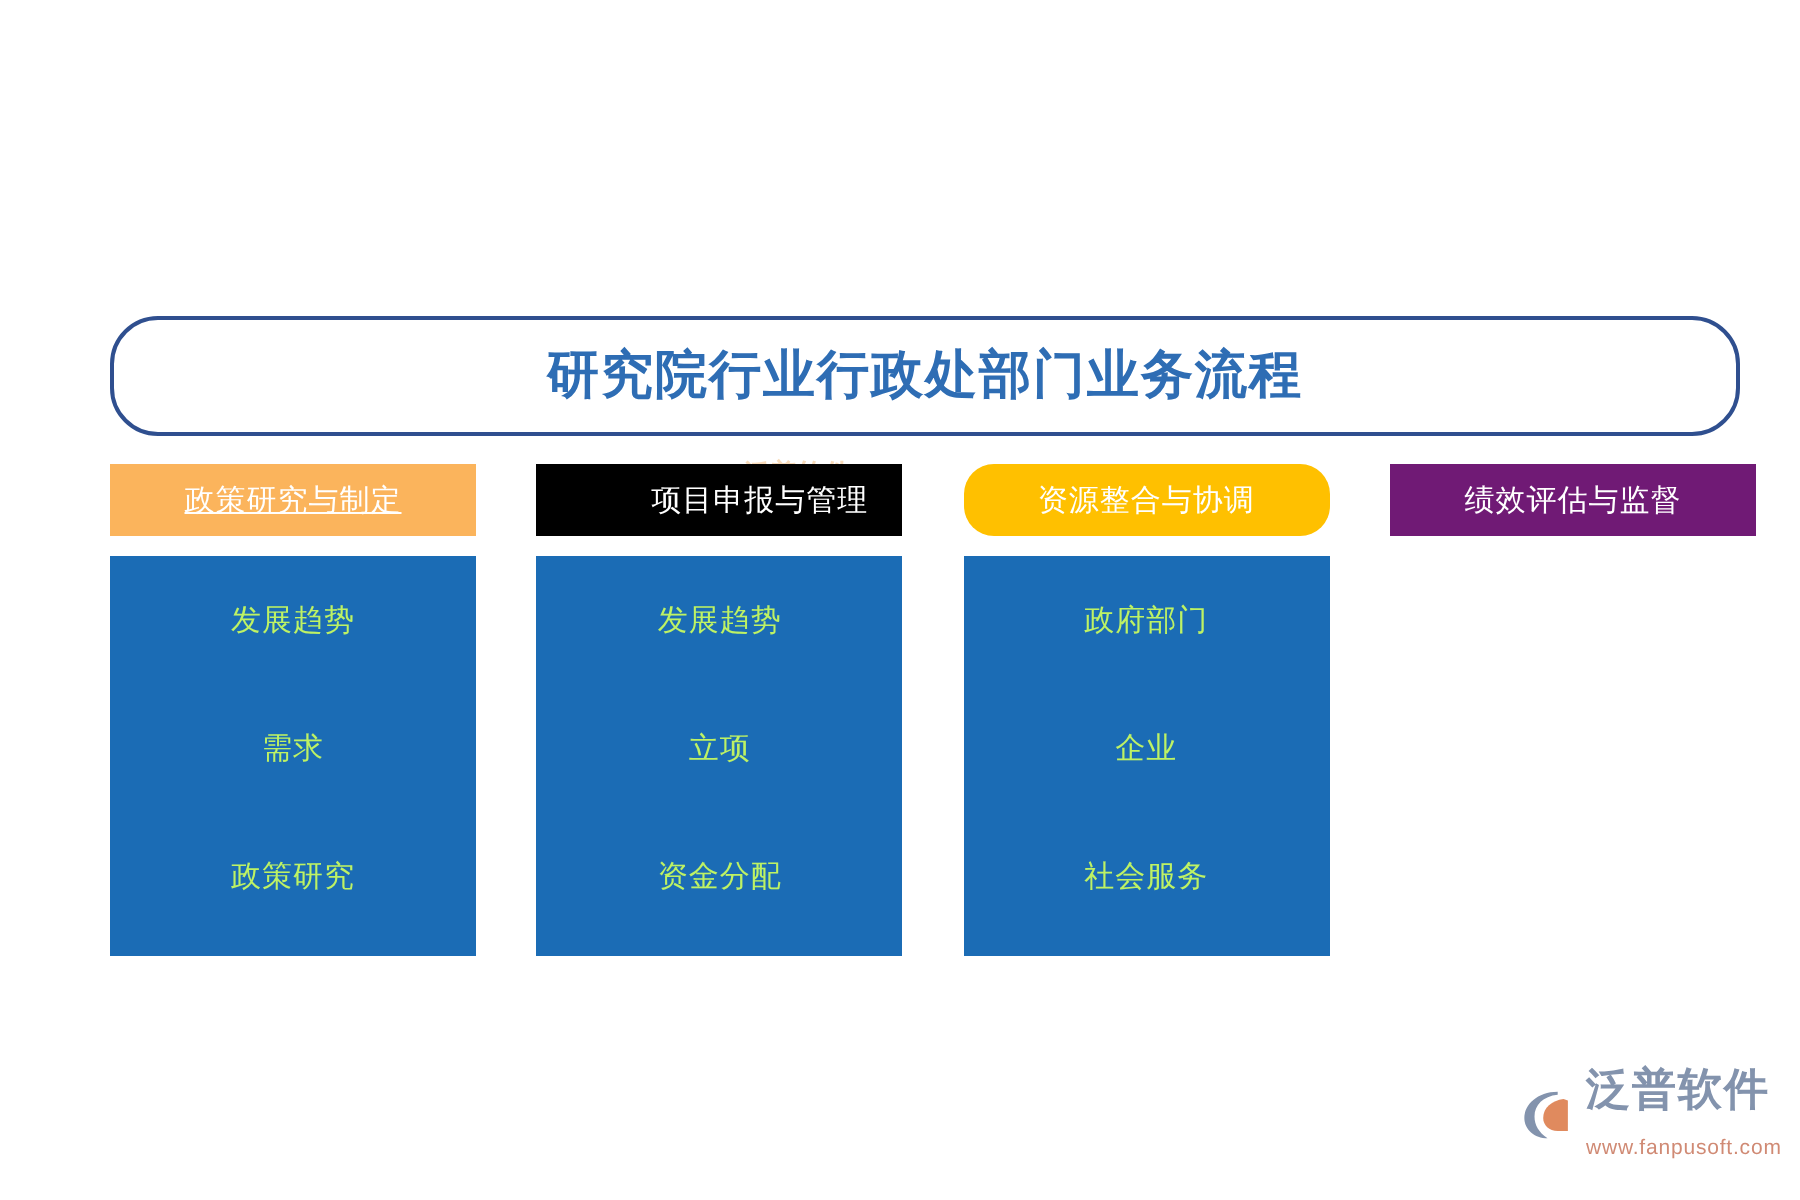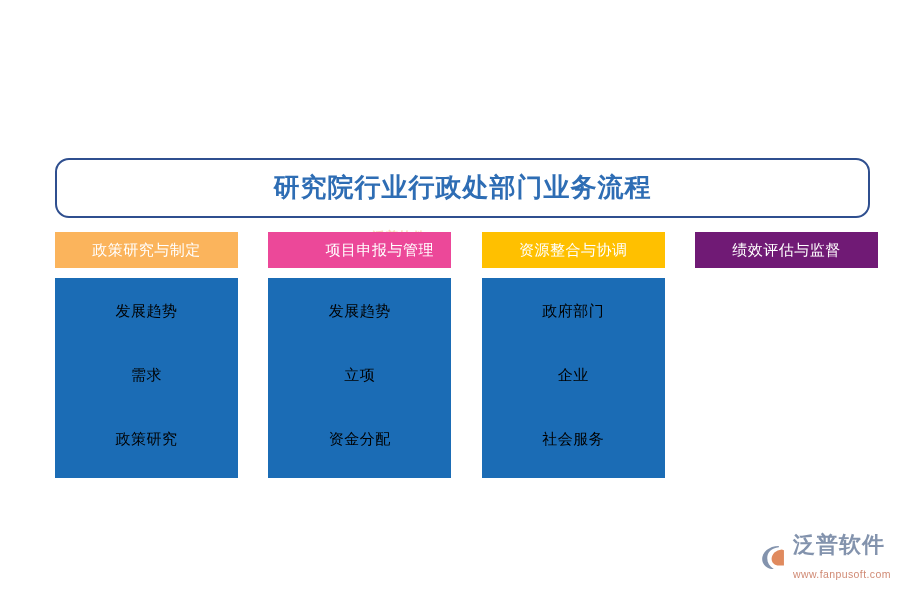--- a/index.html
+++ b/index.html
@@ -24,21 +24,21 @@
 
   
   .title-box {
     position: absolute;
     left: 55px;
     top: 158px;
     width: 815px;
     height: 60px;
     box-sizing: border-box;
     border: 2px solid #2f4f8f;
-    border-radius: 14px;
+    border-radius: 24px;
     background: #ffffff;
     display: flex;
     align-items: center;
     justify-content: center;
   }
   .title-text {
     font-family: "Liberation Serif", "DejaVu Serif", serif;
     font-size: 26px;
     font-weight: 700;
     color: #2e6db4;
@@ -81,21 +81,21 @@
     height: 200px;
     background: #1b6cb5;
     display: flex;
     flex-direction: column;
     align-items: center;
     justify-content: flex-start;
     padding-top: 22px;
     box-sizing: border-box;
   }
   .cell {
-    color: #000000;
+    color: #bef264;
     font-size: 15px;
     letter-spacing: 0.5px;
     height: 22px;
     line-height: 22px;
     margin-bottom: 42px;
     white-space: nowrap;
   }
   .cell:last-child { margin-bottom: 12px; }
 
   
@@ -178,43 +178,43 @@
 
 <div id="canvas">
 
   <div class="title-box">
     <div class="title-text">研究院行业行政处部门业务流程</div>
   </div>
 
   <div class="columns">
 
     <div class="column">
-      <div class="col-header" style="background:#fbb45c;">
+      <div class="col-header" style="background:#fbb45c;text-decoration:underline;">
         <span>政策研究与制定</span>
       </div>
       <div class="col-body">
         <div class="cell">发展趋势</div>
         <div class="cell">需求</div>
         <div class="cell">政策研究</div>
       </div>
     </div>
 
     <div class="column">
-      <div class="col-header" style="background:#ec4899;padding-left:40px;">
+      <div class="col-header" style="background:#000000;padding-left:40px;">
         <span>项目申报与管理</span>
       </div>
       <div class="col-body">
         <div class="cell">发展趋势</div>
         <div class="cell">立项</div>
         <div class="cell">资金分配</div>
       </div>
     </div>
 
     <div class="column">
-      <div class="col-header" style="background:#ffc000;">
+      <div class="col-header" style="background:#ffc000;border-radius:15px;">
         <span>资源整合与协调</span>
       </div>
       <div class="col-body">
         <div class="cell">政府部门</div>
         <div class="cell">企业</div>
         <div class="cell">社会服务</div>
       </div>
     </div>
 
     <div class="column">

